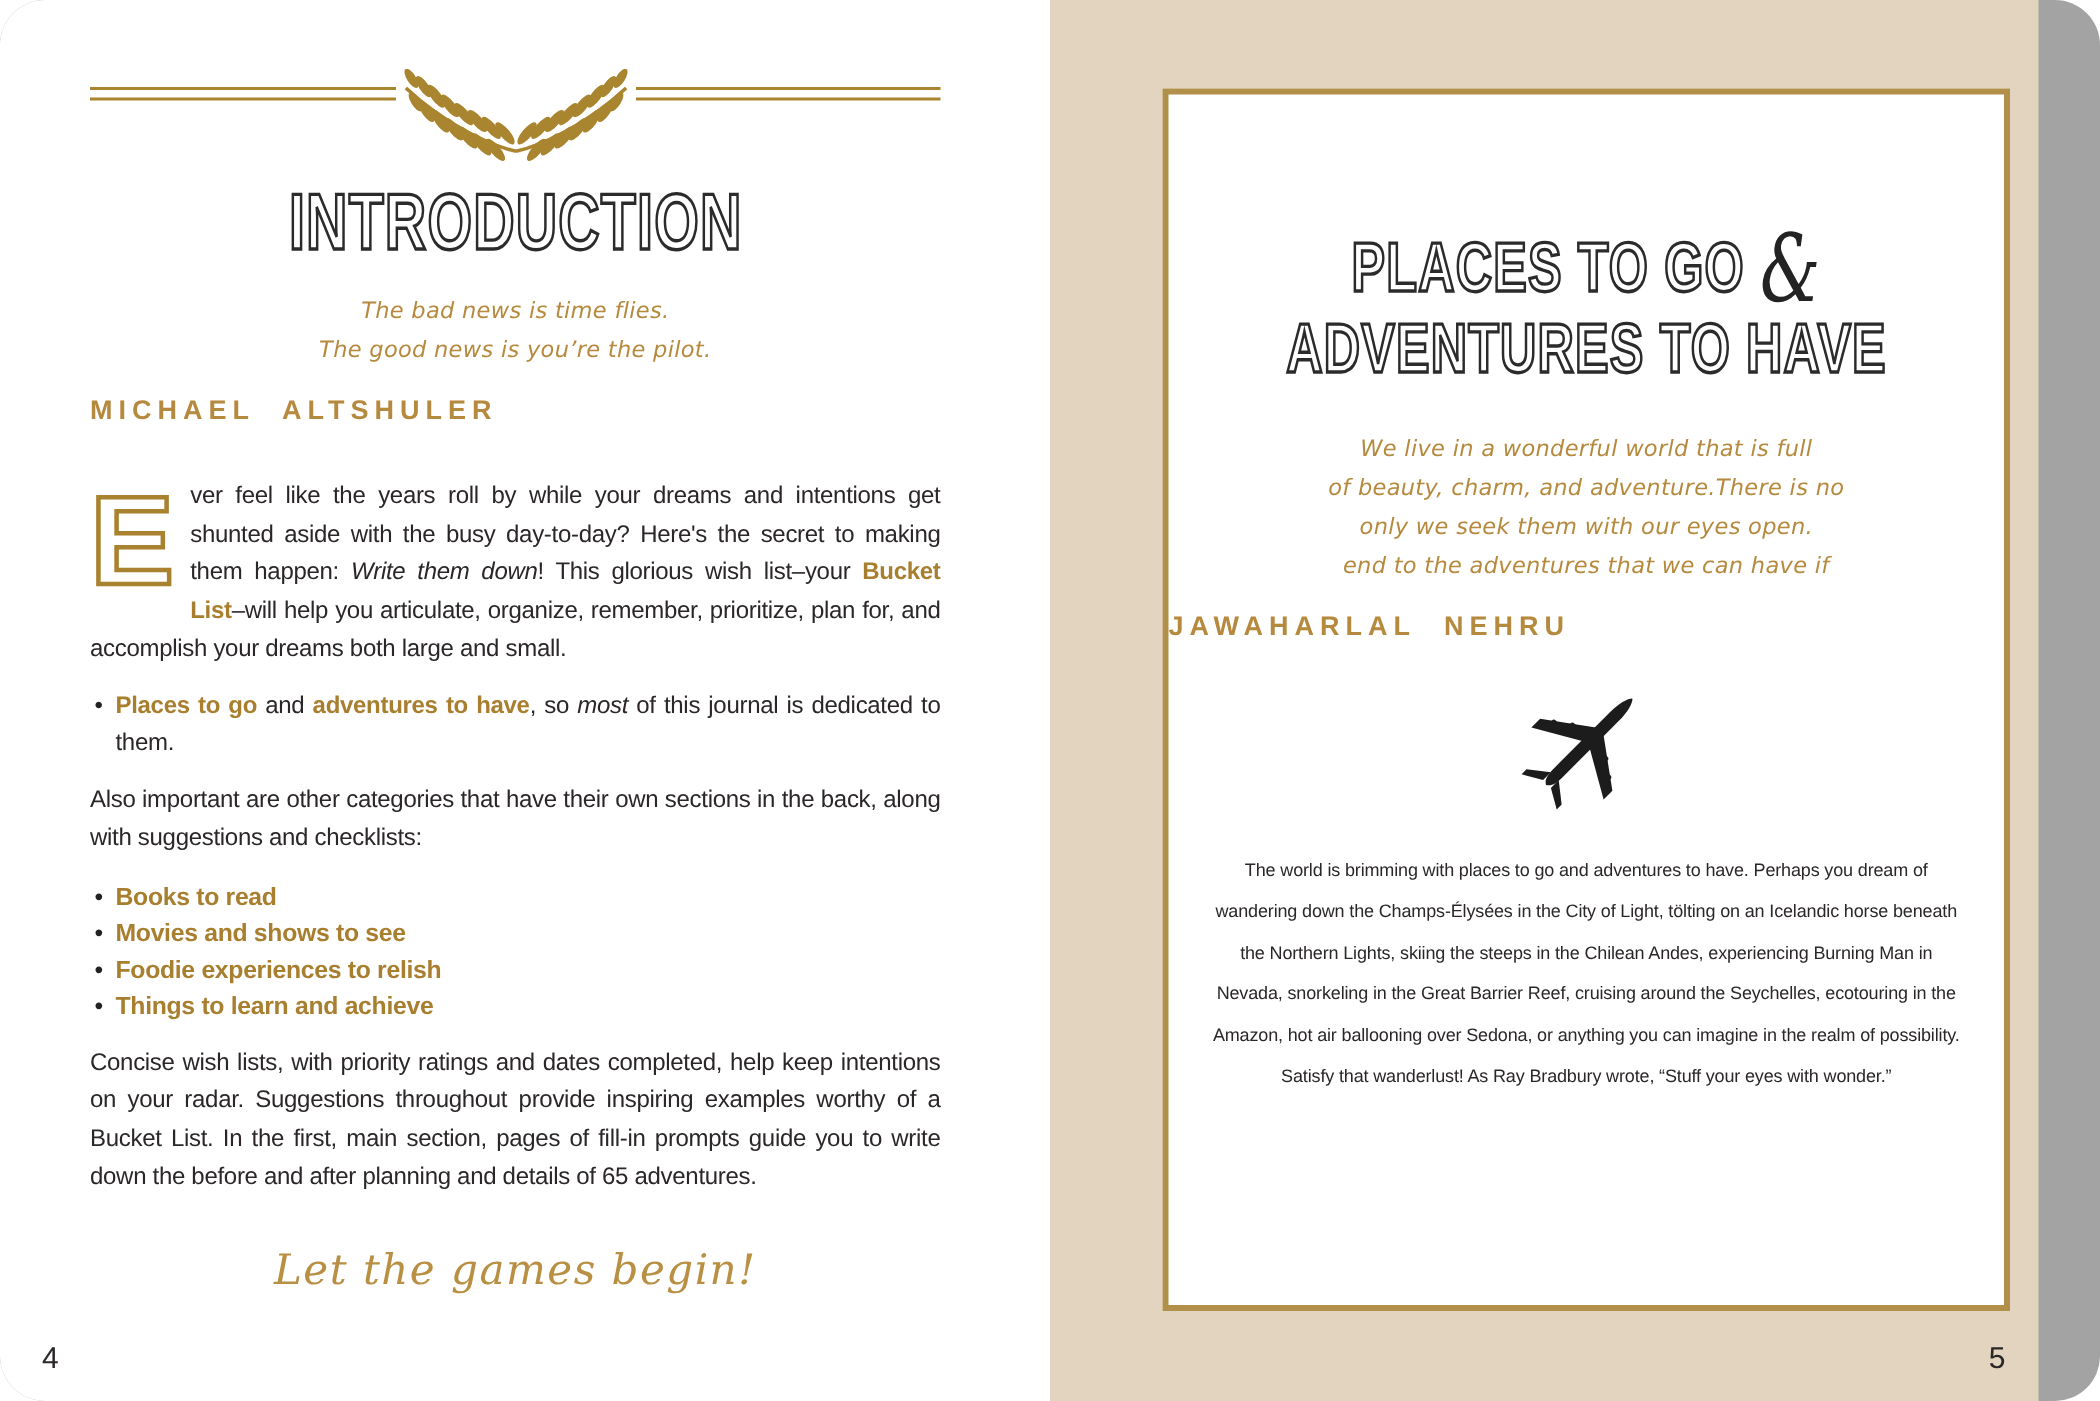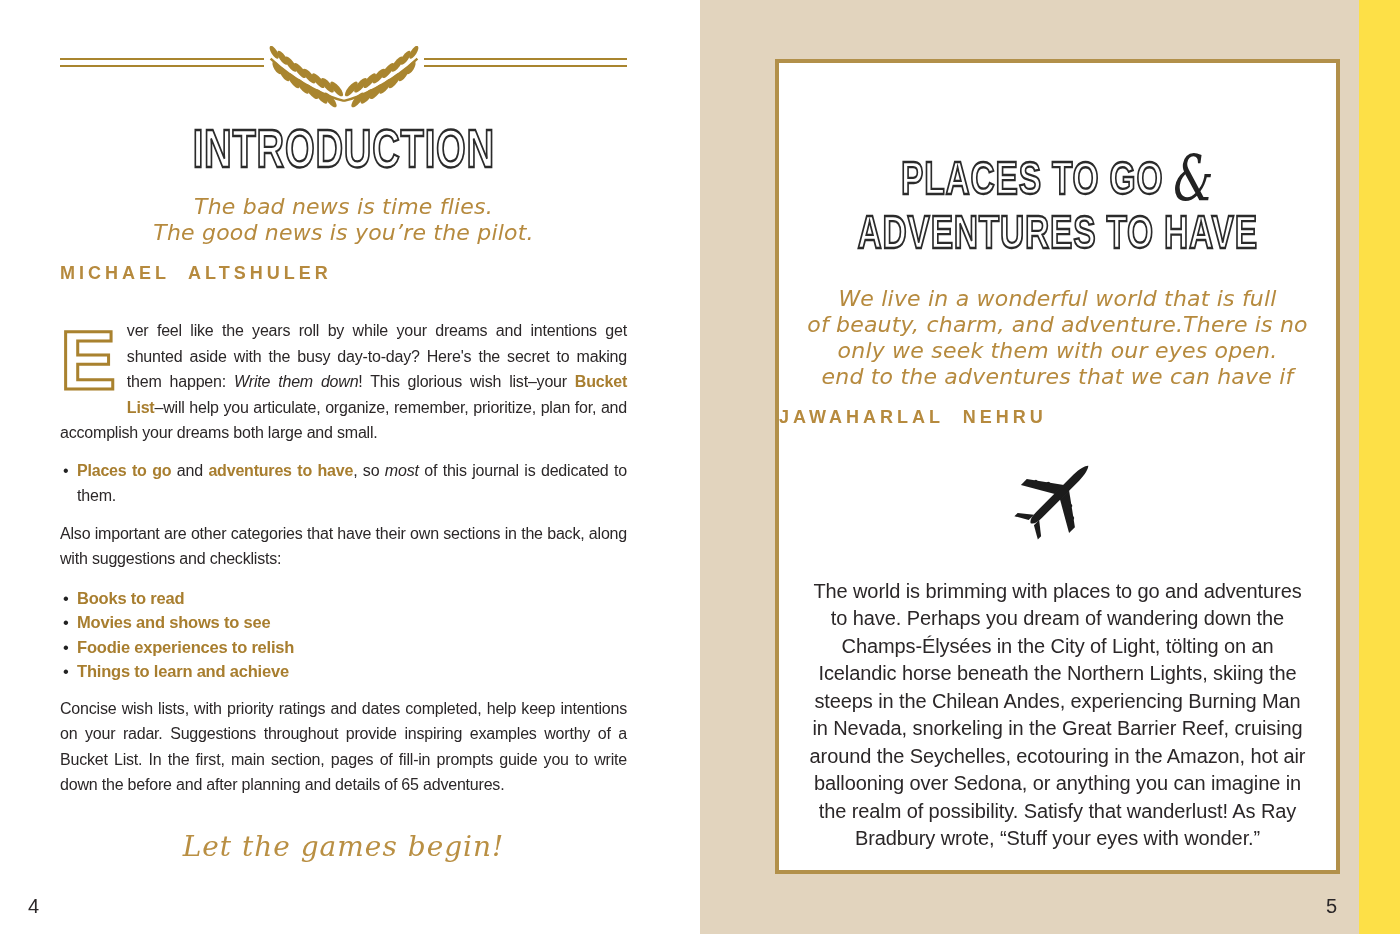--- a/index.html
+++ b/index.html
@@ -1,17 +1,17 @@
 <!DOCTYPE html>
 <html><head>
 <meta charset="utf-8">
 <style>
   html,body{margin:0;padding:0;}
   body{width:1400px;height:934px;font-family:"Liberation Sans",sans-serif;color:#2b2728;background:#fff;}
-  .spread{position:relative;width:1400px;height:934px;overflow:hidden;background:#fde047;}
+  .spread{position:relative;width:1400px;height:934px;overflow:hidden;background:#a3a3a3;border-radius:30px;}
 
   
   .page-left{position:absolute;left:0;top:0;width:700px;height:934px;background:#ffffff;}
   .left-col{position:absolute;left:60px;top:0;width:567px;}
 
   .ornament-row{display:flex;align-items:flex-start;margin-top:46px;}
   .rule{flex:1;height:5px;border-top:2px solid #a9852f;border-bottom:2px solid #a9852f;margin-top:12px;}
   .laurel{width:156px;height:62px;margin:0 2px;flex:0 0 auto;}
 
   .display-title{text-align:center;margin:16px 0 0;white-space:nowrap;}
@@ -19,21 +19,21 @@
             font-weight:bold;font-size:49px;letter-spacing:1px;line-height:1.05;}
   .ink-inline{color:#2b2b2b;}
   @supports (-webkit-text-stroke: 1px #000){
     .ink-inline{color:#fff;-webkit-text-stroke:2.1px #2b2b2b;}
   }
   .amp{font-family:"DejaVu Serif",serif;font-style:italic;font-weight:normal;font-size:58px;
        vertical-align:-6px;letter-spacing:0;}
   .amp{color:#232323;-webkit-text-stroke:0 !important;}
 
   .epigraph{margin-top:19px;text-align:center;font-style:italic;color:#b68a3e;
-            font-size:22px;line-height:26px;font-family:"DejaVu Sans",sans-serif;letter-spacing:0.2px;}
+            font-size:15px;line-height:26px;font-family:"DejaVu Sans",sans-serif;letter-spacing:0.2px;}
   .attribution{margin-top:17px;text-align:left;color:#b68a3e;font-size:18px;font-weight:bold;
                letter-spacing:4px;word-spacing:10px;}
 
   .bodytxt{text-align:justify;font-size:16px;line-height:25.5px;margin:12px 0 0;letter-spacing:-0.2px;}
   .para1{margin-top:34px;}
   .bodytxt em{font-style:italic;}
   .gold{color:#a87e2f;font-weight:bold;}
   .dropcap{float:left;font-size:84px;line-height:70px;font-weight:bold;margin:7px 11px 0 0;color:#a9822f;}
   @supports (-webkit-text-stroke: 1px #000){
     .dropcap{color:#fff;-webkit-text-stroke:3px #a9822f;}
@@ -55,21 +55,21 @@
 
   
   .page-right{position:absolute;left:700px;top:0;width:659px;height:934px;background:#e2d4be;}
   .panel{position:absolute;left:75px;top:59px;width:565px;height:815px;box-sizing:border-box;
          background:#ffffff;border:4px solid #b2904a;text-align:center;}
   .panel-title{margin-top:86px;line-height:52px;}
   .panel-title .condense{font-size:43px;}
   .panel-quote{margin-top:24px;}
   .plane{margin-top:22px;}
   .plane svg{width:92px;height:92px;}
-  .panel-body{margin-top:32px;padding:0 26px;text-align:center;font-size:20px;line-height:27.5px;
+  .panel-body{margin-top:20px;padding:0 26px;text-align:center;font-size:12px;line-height:27.5px;
               color:#2b2728;letter-spacing:-0.1px;}
 </style>
 </head>
 <body>
 
 <div class="spread">
 
   <section class="page-left">
     <div class="left-col">
 

